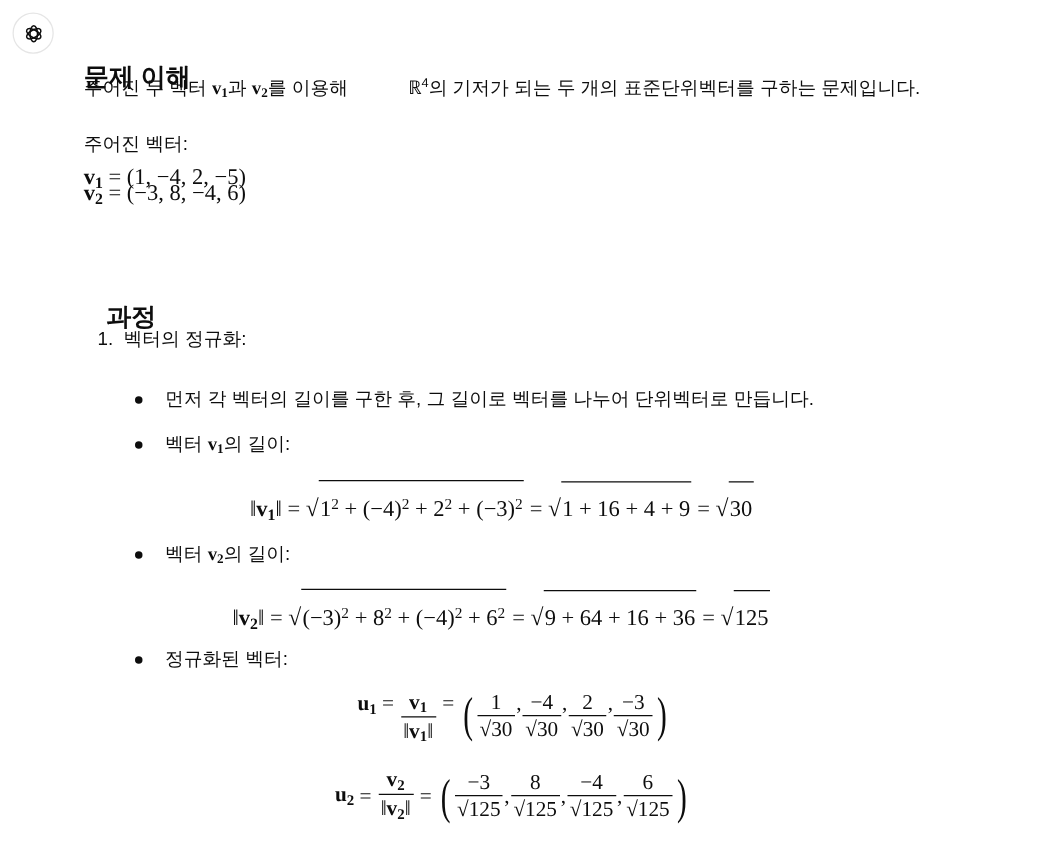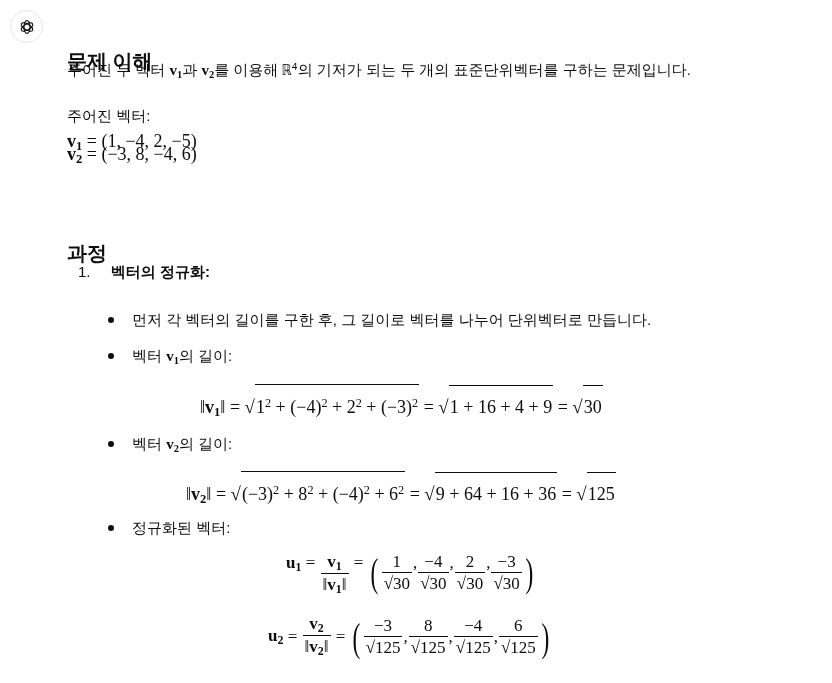--- a/index.html
+++ b/index.html
@@ -14,21 +14,21 @@
   .mb { font-family:"Liberation Serif","DejaVu Serif",serif; font-weight:700; }
   .sub { font-size:0.7em; vertical-align:-0.25em; }
   .sup { font-size:0.68em; vertical-align:0.5em; }
   .bullet { position:absolute; width:6px; height:6px; border-radius:50%; background:#0d0d0d; }
   .sqrt { display:inline-block; border-top:1.2px solid #0d0d0d; padding:12px 1px; line-height:1.1; }
   .rad { font-size:1.05em; }
   .frac { display:inline-flex; flex-direction:column; align-items:center; vertical-align:middle; margin:0 1px; }
   .frac .num { padding:0 2px 1px; line-height:1.05; }
   .frac .den { border-top:1.2px solid #0d0d0d; padding:1px 2px 0; line-height:1.15; }
   .big { font-size:2.3em; font-weight:200; vertical-align:middle; line-height:1; transform:scaleX(0.6); display:inline-block; }
-  .bb { font-family:Liberation Mono, monospace; }
+  .bb { font-family:Liberation Sans, sans-serif;margin-left:44px; }
 </style>
 </head>
 <body>
 
 <div class="avatar">
   <svg width="18" height="18" viewBox="0 0 24 24" fill="none" stroke="#0d0d0d" stroke-width="1.6">
     <g transform="translate(12 12)">
       <ellipse rx="4" ry="8.5" transform="rotate(0)"></ellipse>
       <ellipse rx="4" ry="8.5" transform="rotate(60)"></ellipse>
       <ellipse rx="4" ry="8.5" transform="rotate(120)"></ellipse>
@@ -43,25 +43,25 @@
 </div>
 
 <div class="abs p" style="left:67px; top:106px;">주어진 벡터:</div>
 <div class="abs m" style="left:67px; top:131px;">
   <span class="mb"><span>v</span><span class="sub">1</span></span><span> = (1, −4, 2, −5)</span>
 </div>
 <div class="abs m" style="left:67px; top:144px;">
   <span class="mb"><span>v</span><span class="sub">2</span></span><span> = (−3, 8, −4, 6)</span>
 </div>
 
-<div class="abs h3" style="left:67px; top:208px;">과정</div>
+<div class="abs h3" style="left:85px; top:208px;">과정</div>
 
 <div class="abs p" style="left:78px; top:262px;">
   <span>1.</span>&nbsp;
-  <span style="font-weight:700;margin-left:12px;">벡터의 정규화:</span>
+  <span style="font-weight:400;">벡터의 정규화:</span>
 </div>
 
 <div class="bullet" style="left:108px; top:317px;"></div>
 <div class="abs p" style="left:132px; top:310px;">먼저 각 벡터의 길이를 구한 후, 그 길이로 벡터를 나누어 단위벡터로 만듭니다.</div>
 
 <div class="bullet" style="left:108px; top:353px;"></div>
 <div class="abs p" style="left:132px; top:346px;">
   <span>벡터 </span><span class="mb"><span>v</span><span class="sub">1</span></span><span>의 길이:</span>
 </div>
 

